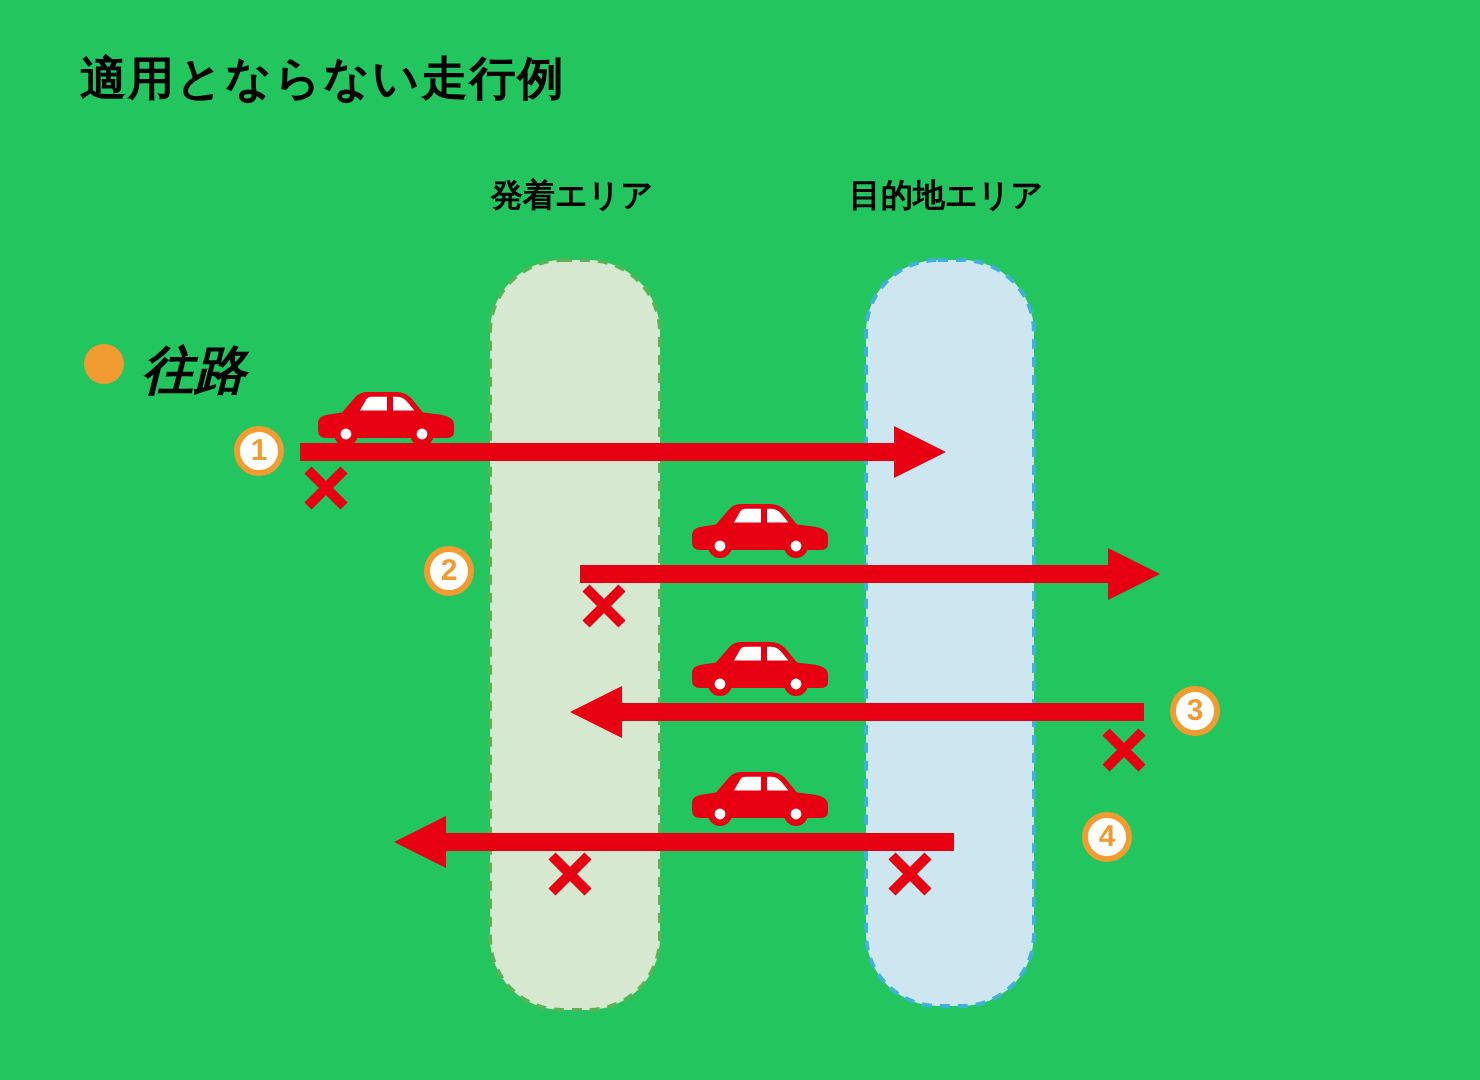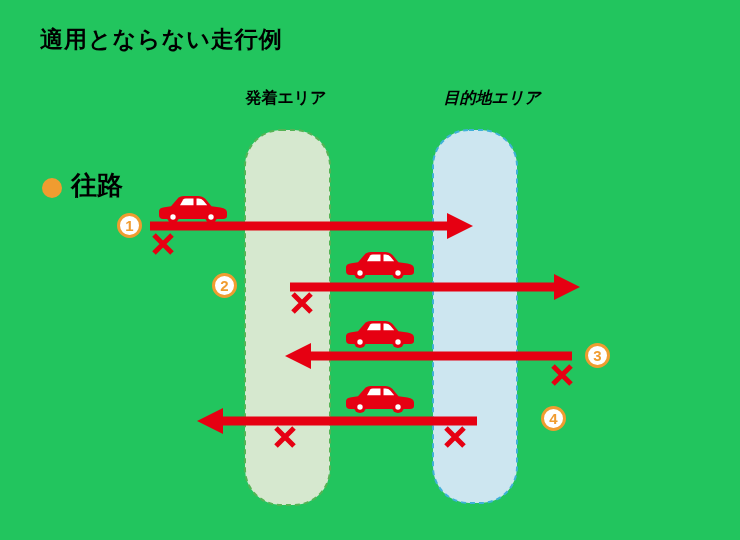--- a/index.html
+++ b/index.html
@@ -9,25 +9,25 @@
   }
   .title{
     position:absolute;left:40px;top:24px;
     font-size:23px;font-weight:bold;color:#000;letter-spacing:1px;white-space:nowrap;
   }
   .area-label{
     position:absolute;top:88px;transform:translateX(-50%);
     font-size:16px;font-weight:bold;color:#000;white-space:nowrap;
   }
   .area-label.dep{left:286px;}
-  .area-label.dst{left:492px;font-style:italic;}
+  .area-label.dst{left:473px;}
   svg.zone{position:absolute;}
   .zone-green{fill:#d6e8cf;stroke:#55b455;stroke-width:2;stroke-dasharray:5 4;}
   .zone-blue{fill:#cde6f0;stroke:#3fb1d8;stroke-width:2;stroke-dasharray:5 4;}
-  .row-label{position:absolute;display:flex;align-items:flex-end;gap:9px;}
+  .row-label{position:absolute;display:flex;align-items:flex-start;gap:9px;font-style:italic;}
   .dot{width:20px;height:20px;border-radius:50%;background:#f09c30;flex:0 0 auto;}
   .row-text{font-size:26px;font-weight:bold;color:#000;line-height:1;white-space:nowrap;}
   svg.car{position:absolute;}
   svg.arrow{position:absolute;}
   .arrow-fill{fill:#e60012;}
   .num{
     position:absolute;width:25px;height:25px;margin-left:-13px;margin-top:-13px;
     box-sizing:border-box;border:3px solid #f09c30;border-radius:50%;background:#fff;
     color:#f09c30;font-size:15px;font-weight:bold;line-height:19px;text-align:center;
   }

